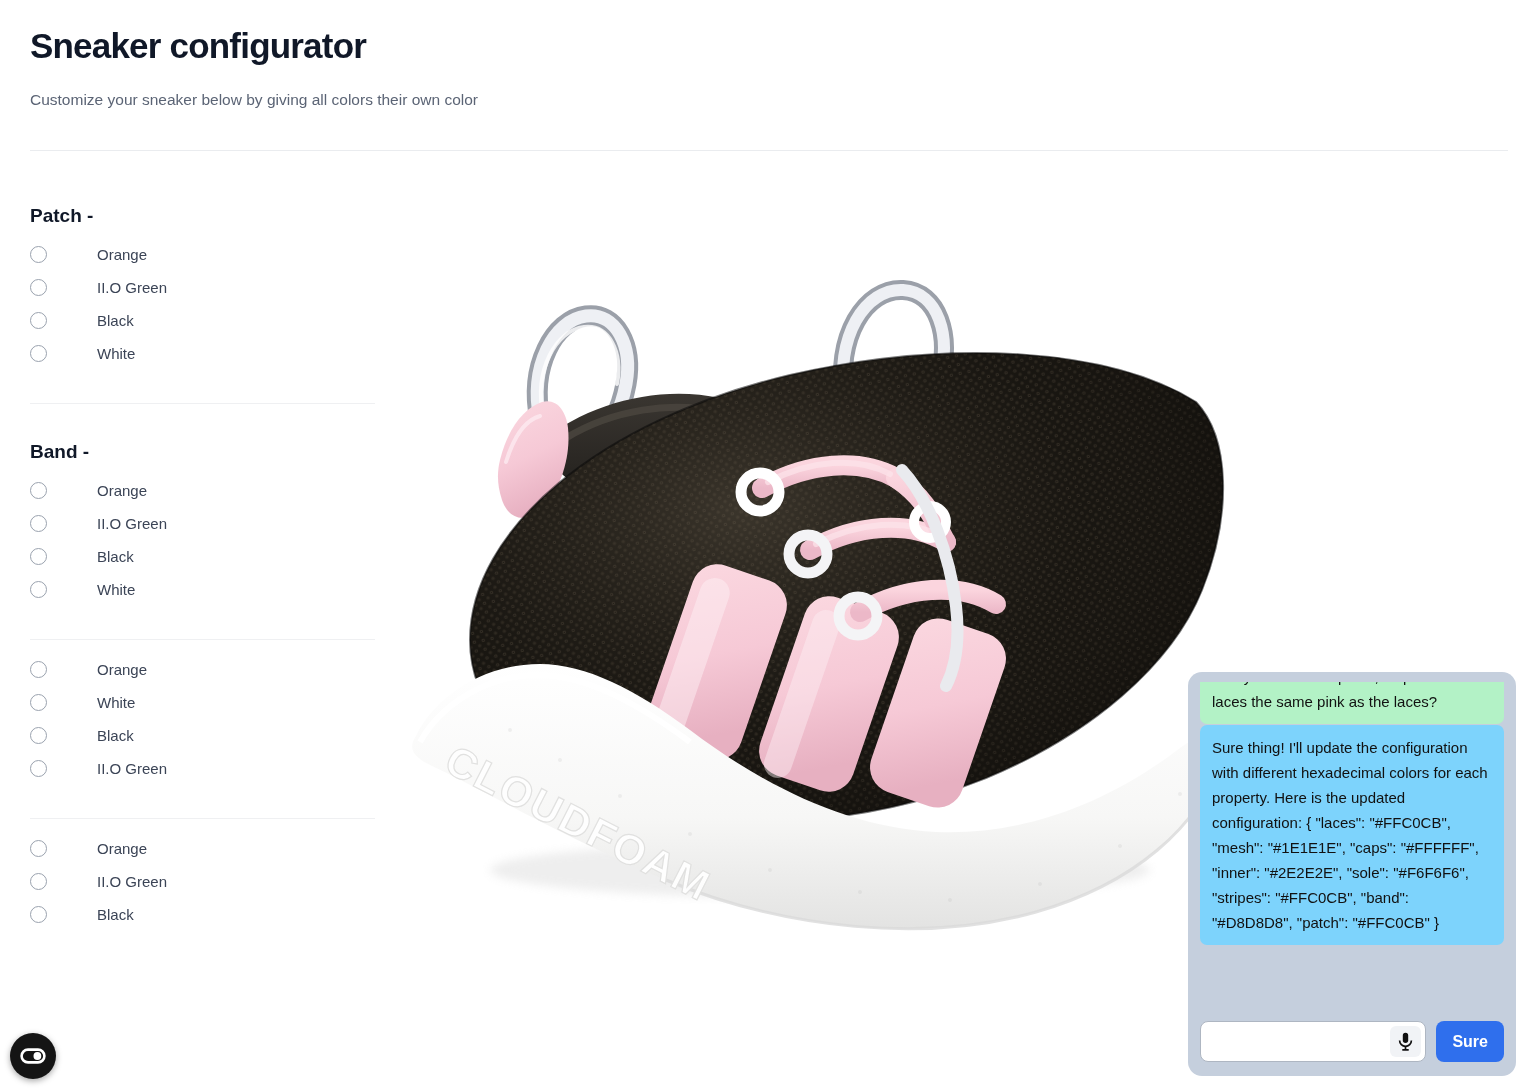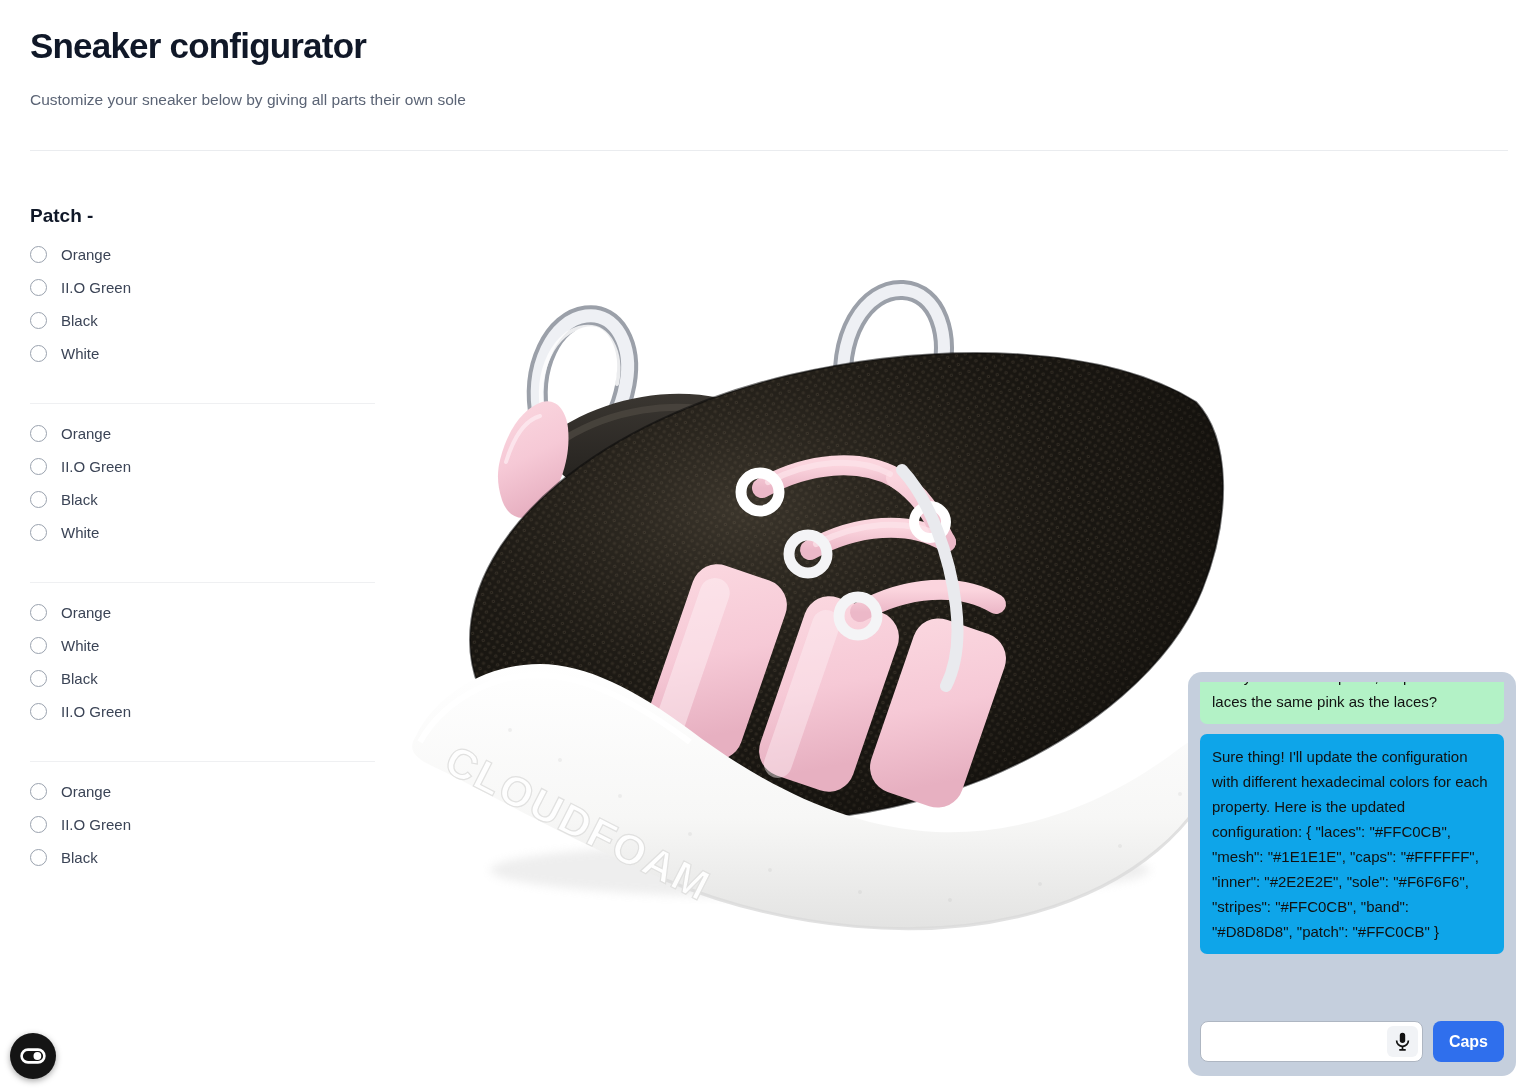--- a/index.html
+++ b/index.html
@@ -32,21 +32,21 @@
   
   .sidebar { position: absolute; left: 0; top: 168px; width: 400px; }
   .group { position: relative; padding: 0 0 0 0; }
   .group-title {
     font-size: 19px; font-weight: bold; color: #101828;
     margin: 0 0 0 30px; padding-top: 38px; line-height: 1;
   }
   .options { margin: 0; padding: 0; list-style: none; }
   .option {
     display: flex; align-items: center;
-    height: 33px; margin-left: 30px; cursor: pointer;
+    height: 33px; margin-left: 30px; cursor: pointer; gap: 36px;
   }
   .option:first-child { margin-top: 13px; }
   .radio {
     width: 17px; height: 17px; border-radius: 50%;
     border: 1.4px solid #9aa2ae; background: #fff;
     flex: 0 0 auto; margin-right: 14px;
   }
   .option-label { font-size: 15px; color: #3b4456; line-height: 1; }
   .group-divider {
     width: 345px; height: 1px; background: #eff0f2;
@@ -83,21 +83,21 @@
   }
   .bubble {
     border-radius: 7px; padding: 10px 12px;
     font-size: 15px; line-height: 25px; color: #111;
     word-wrap: break-word;
   }
   .bubble.user {
     background: #b3f2c6; margin-top: -28px;
   }
   .bubble.assistant {
-    background: #0ea5e9; margin-top: 10px;
+    background: #7dd3fc; margin-top: 1px;
   }
   .chat-inputrow {
     position: absolute; left: 12px; bottom: 14px;
     width: 304px; display: flex; align-items: center; gap: 10px;
   }
   .chat-input-wrap {
     position: relative; flex: 1 1 auto; height: 41px;
   }
   .chat-input {
     width: 100%; height: 41px;
@@ -119,21 +119,21 @@
     font-family: "Liberation Sans", sans-serif;
   }
 </style>
 </head>
 <body>
 
 <div class="page">
 
   <div class="header">
     <div class="page-title">Sneaker configurator</div>
-    <div class="page-subtitle">Customize your sneaker below by giving all parts their own sole</div>
+    <div class="page-subtitle">Customize your sneaker below by giving all colors their own color</div>
     <div class="header-divider"></div>
   </div>
 
   <div class="sidebar" id="sidebar">
       <div class="group">
         <div class="group-title">Patch -</div>
         <ul class="options">
           <li class="option">
             <span class="radio"></span>
             <span class="option-label">Orange</span>
@@ -147,20 +147,21 @@
             <span class="option-label">Black</span>
           </li>
           <li class="option">
             <span class="radio"></span>
             <span class="option-label">White</span>
           </li>
         </ul>
         <div class="group-divider"></div>
       </div>
       <div class="group">
+        <div class="group-title">Band -</div>
         <ul class="options">
           <li class="option">
             <span class="radio"></span>
             <span class="option-label">Orange</span>
           </li>
           <li class="option">
             <span class="radio"></span>
             <span class="option-label">II.O Green</span>
           </li>
           <li class="option">
@@ -365,17 +366,17 @@
         <input class="chat-input" type="text" value="" style="">
         <button class="mic-button">
           <svg width="15" height="19" viewBox="0 0 15 19" aria-hidden="true">
             <rect x="4.8" y="0.8" width="5.4" height="10.2" rx="2.7" fill="#111"></rect>
             <path d="M1.6 8.4 a5.9 5.9 0 0 0 11.8 0" fill="none" stroke="#111" stroke-width="1.7"></path>
             <line x1="7.5" y1="14.4" x2="7.5" y2="17.6" stroke="#111" stroke-width="1.7"></line>
             <line x1="4.3" y1="17.8" x2="10.7" y2="17.8" stroke="#111" stroke-width="1.7"></line>
           </svg>
         </button>
       </div>
-      <button class="send-button">Caps</button>
+      <button class="send-button">Sure</button>
     </div>
   </div>
 
 </div>
 
 </body></html>

